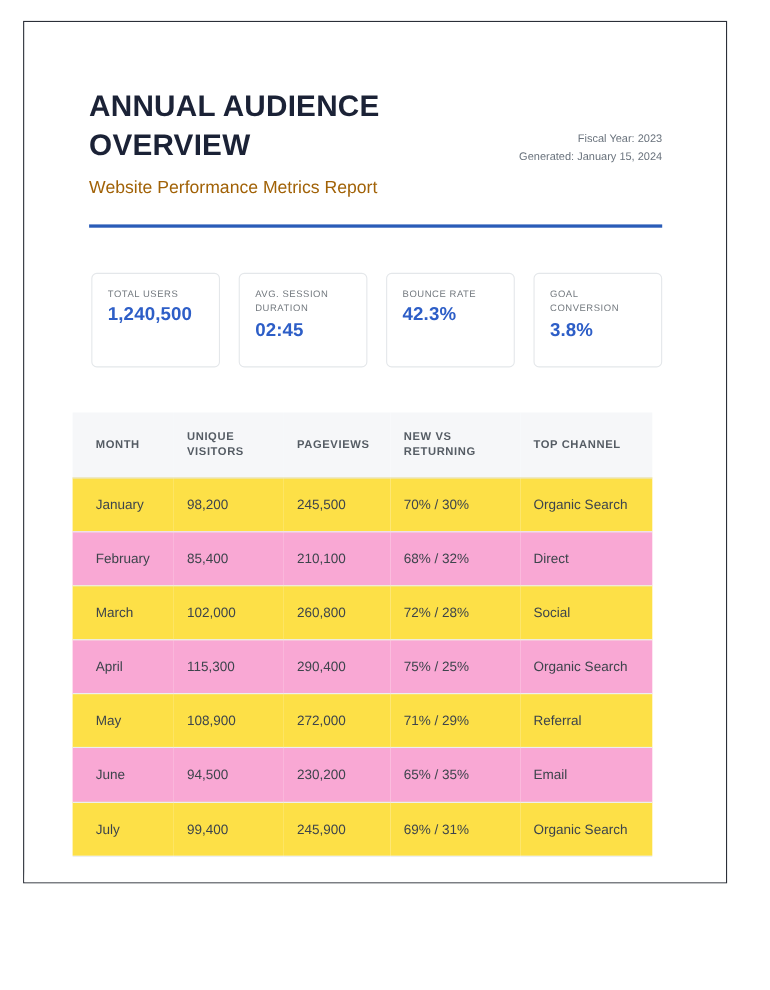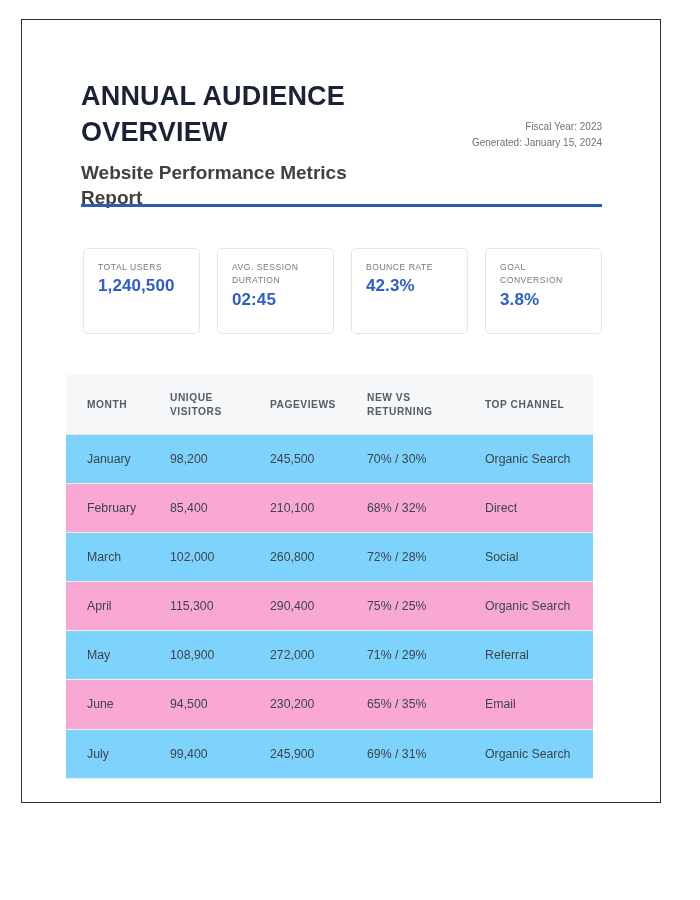--- a/index.html
+++ b/index.html
@@ -54,25 +54,25 @@
   .doc-title {
     font-size: 27px;
     font-weight: bold;
     color: #1b2236;
     letter-spacing: 0.2px;
     line-height: 1.32;
     margin: 0;
     text-transform: uppercase;
   }
   .doc-subtitle {
-    font-size: 19px;
-    color: #404040;
+    font-size: 16px;
+    color: #a16207;
     margin: 11px 0 0 0;
     line-height: 1.3;
-    font-weight: bold;
+    font-weight: normal;
   }
   .head-meta {
     width: 160px;
     text-align: right;
     font-size: 10px;
     color: #6a737d;
     line-height: 1.62;
     padding-top: 40px;
   }
   .head-rule {
@@ -153,21 +153,21 @@
 
   .data-table tbody td {
     color: #3d444c;
     padding: 15px 12px 15px 12px;
     vertical-align: middle;
     line-height: 1.48;
     border-bottom: 1px solid #eceef0;
     font-weight: normal;
   }
   .data-table tbody td:first-child { padding-left: 21px; }
-  .data-table tbody tr.odd  td { background: #7dd3fc; }
+  .data-table tbody tr.odd  td { background: #fde047; }
   .data-table tbody tr.even td { background: #f9a8d4; }
 
   
   .clip-fade {
     position: absolute;
     left: 0;
     top: 772px;
     width: 638px;
     height: 12px;
     background: linear-gradient(to bottom, rgba(255,255,255,0) 0%, rgba(255,255,255,0.55) 35%, #ffffff 100%);

